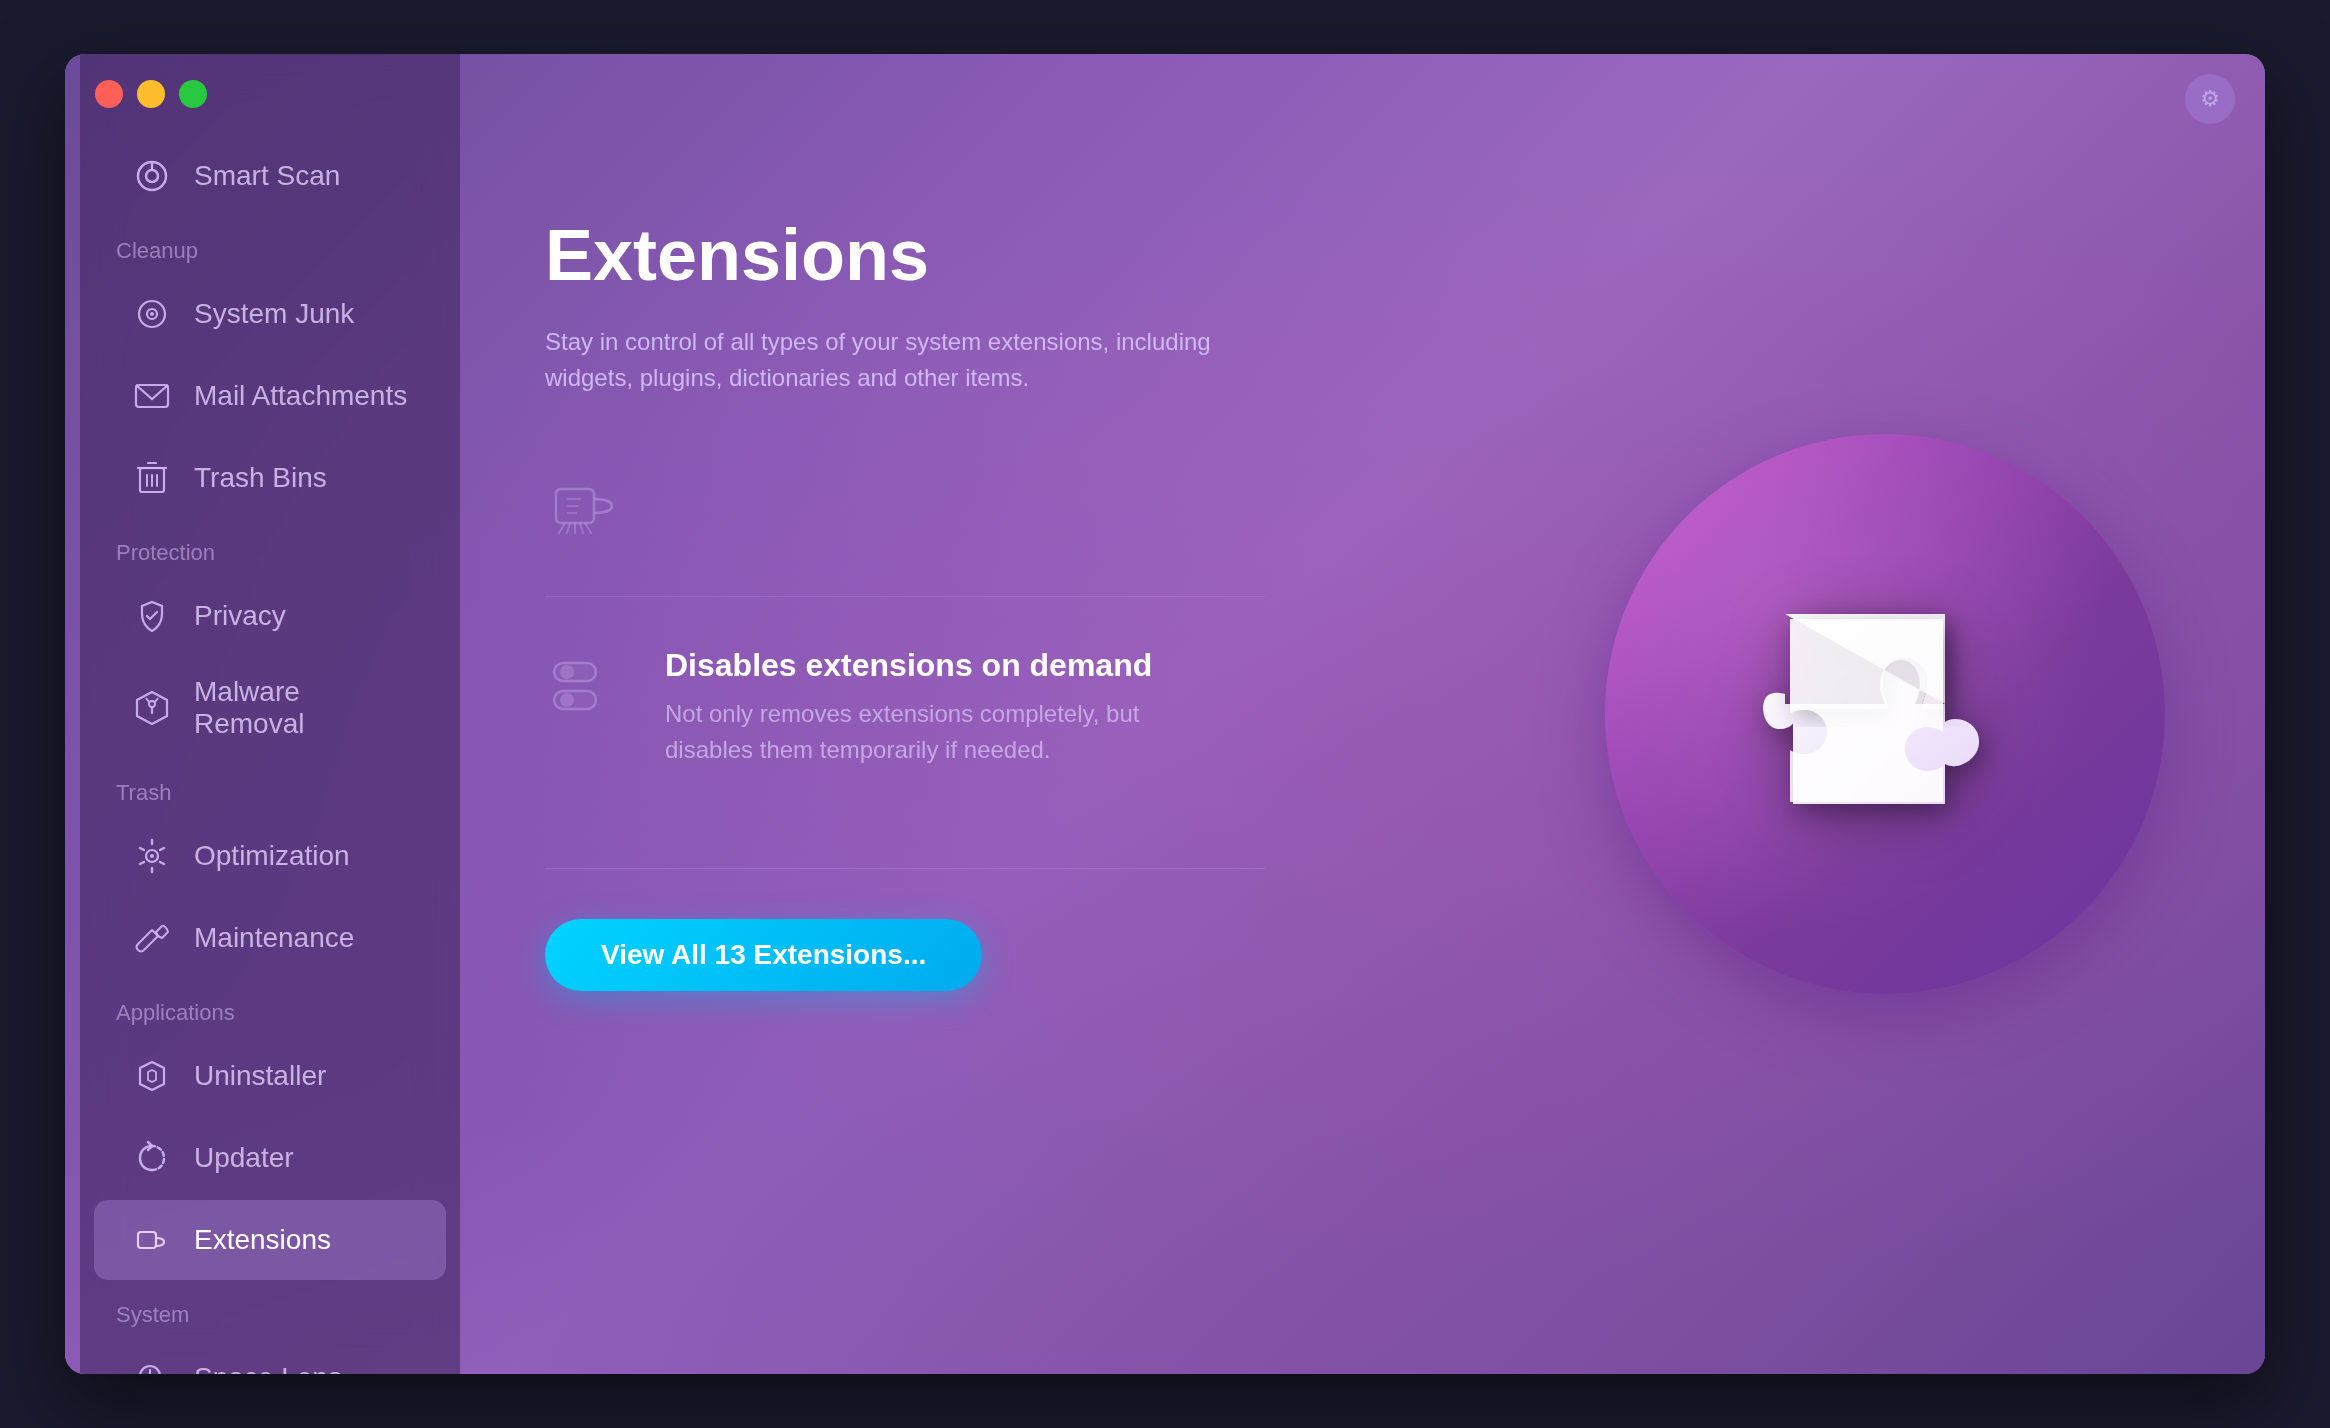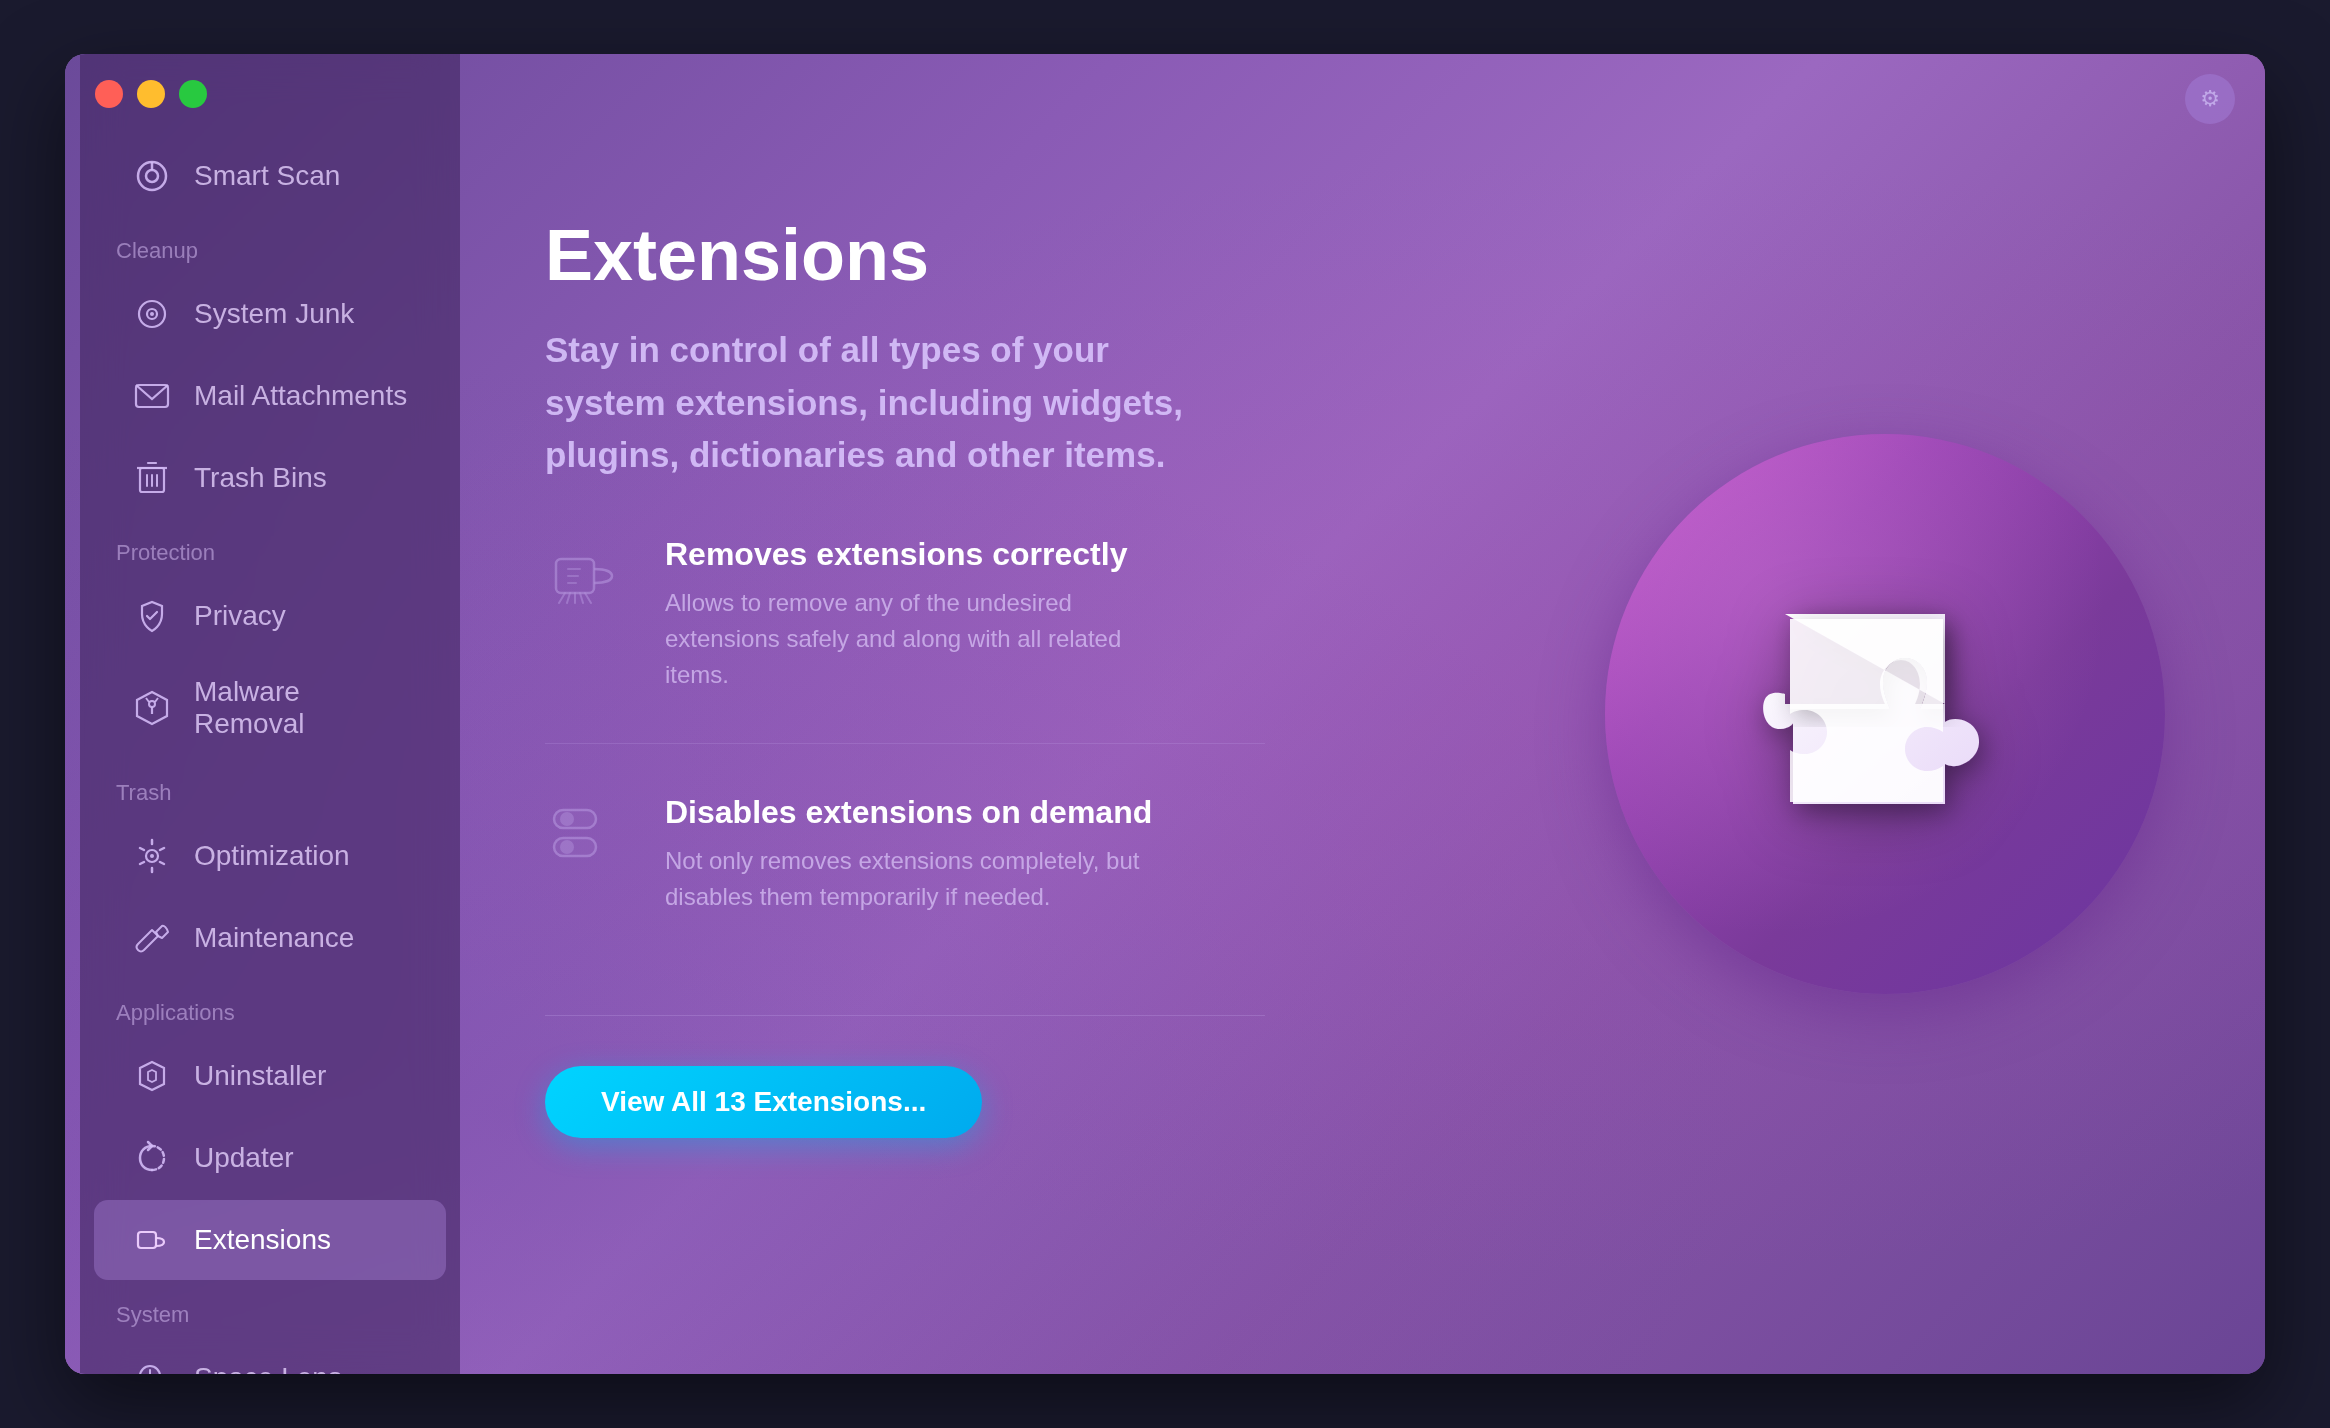--- a/index.html
+++ b/index.html
@@ -145,26 +145,25 @@
     }
 
     .page-title {
       font-size: 72px;
       font-weight: 700;
       color: white;
       margin-bottom: 28px;
     }
 
     .page-description {
-      font-size: 35px;
+      font-size: 24px;
       color: rgba(220, 200, 255, 0.85);
       line-height: 1.5;
       max-width: 680px;
-      margin-bottom: 54px;
-      font-weight: bold;
+      margin-bottom: 70px;
     }
 
     .feature-list {
       max-width: 720px;
     }
 
     .feature-item {
       display: flex;
       align-items: flex-start;
       margin-bottom: 50px;
@@ -441,24 +440,20 @@
             <path d="M44 28 C56 28 62 31 62 35 C62 39 56 42 44 42" stroke="rgba(200,175,240,0.7)" stroke-width="2.5" fill="none"></path>
             <line x1="18" y1="28" x2="30" y2="28" stroke="rgba(200,175,240,0.5)" stroke-width="2" stroke-linecap="round"></line>
             <line x1="18" y1="35" x2="28" y2="35" stroke="rgba(200,175,240,0.5)" stroke-width="2" stroke-linecap="round"></line>
             <line x1="18" y1="42" x2="26" y2="42" stroke="rgba(200,175,240,0.5)" stroke-width="2" stroke-linecap="round"></line>
             <line x1="9" y1="62" x2="15" y2="52" stroke="rgba(200,175,240,0.6)" stroke-width="2" stroke-linecap="round"></line>
             <line x1="17" y1="62" x2="20" y2="52" stroke="rgba(200,175,240,0.6)" stroke-width="2" stroke-linecap="round"></line>
             <line x1="25" y1="62" x2="25" y2="52" stroke="rgba(200,175,240,0.6)" stroke-width="2" stroke-linecap="round"></line>
             <line x1="33" y1="62" x2="30" y2="52" stroke="rgba(200,175,240,0.6)" stroke-width="2" stroke-linecap="round"></line>
             <line x1="41" y1="62" x2="35" y2="52" stroke="rgba(200,175,240,0.6)" stroke-width="2" stroke-linecap="round"></line>
           </svg>
-        </div>
-        <div class="feature-text">
-          <div class="feature-title">Removes extensions correctly</div>
-          <div class="feature-desc">Allows to remove any of the undesired extensions safely and along with all related items.</div>
         </div>
       </div>
 
       <div class="feature-item">
         <div class="feature-icon">
           <svg width="70" height="60" viewBox="0 0 70 60" fill="none">
 
             <rect x="4" y="6" width="42" height="18" rx="9" stroke="rgba(200,175,240,0.7)" stroke-width="2.5" fill="rgba(200,175,240,0.1)"></rect>
             <circle cx="17" cy="15" r="7" fill="rgba(200,175,240,0.5)"></circle>
 

